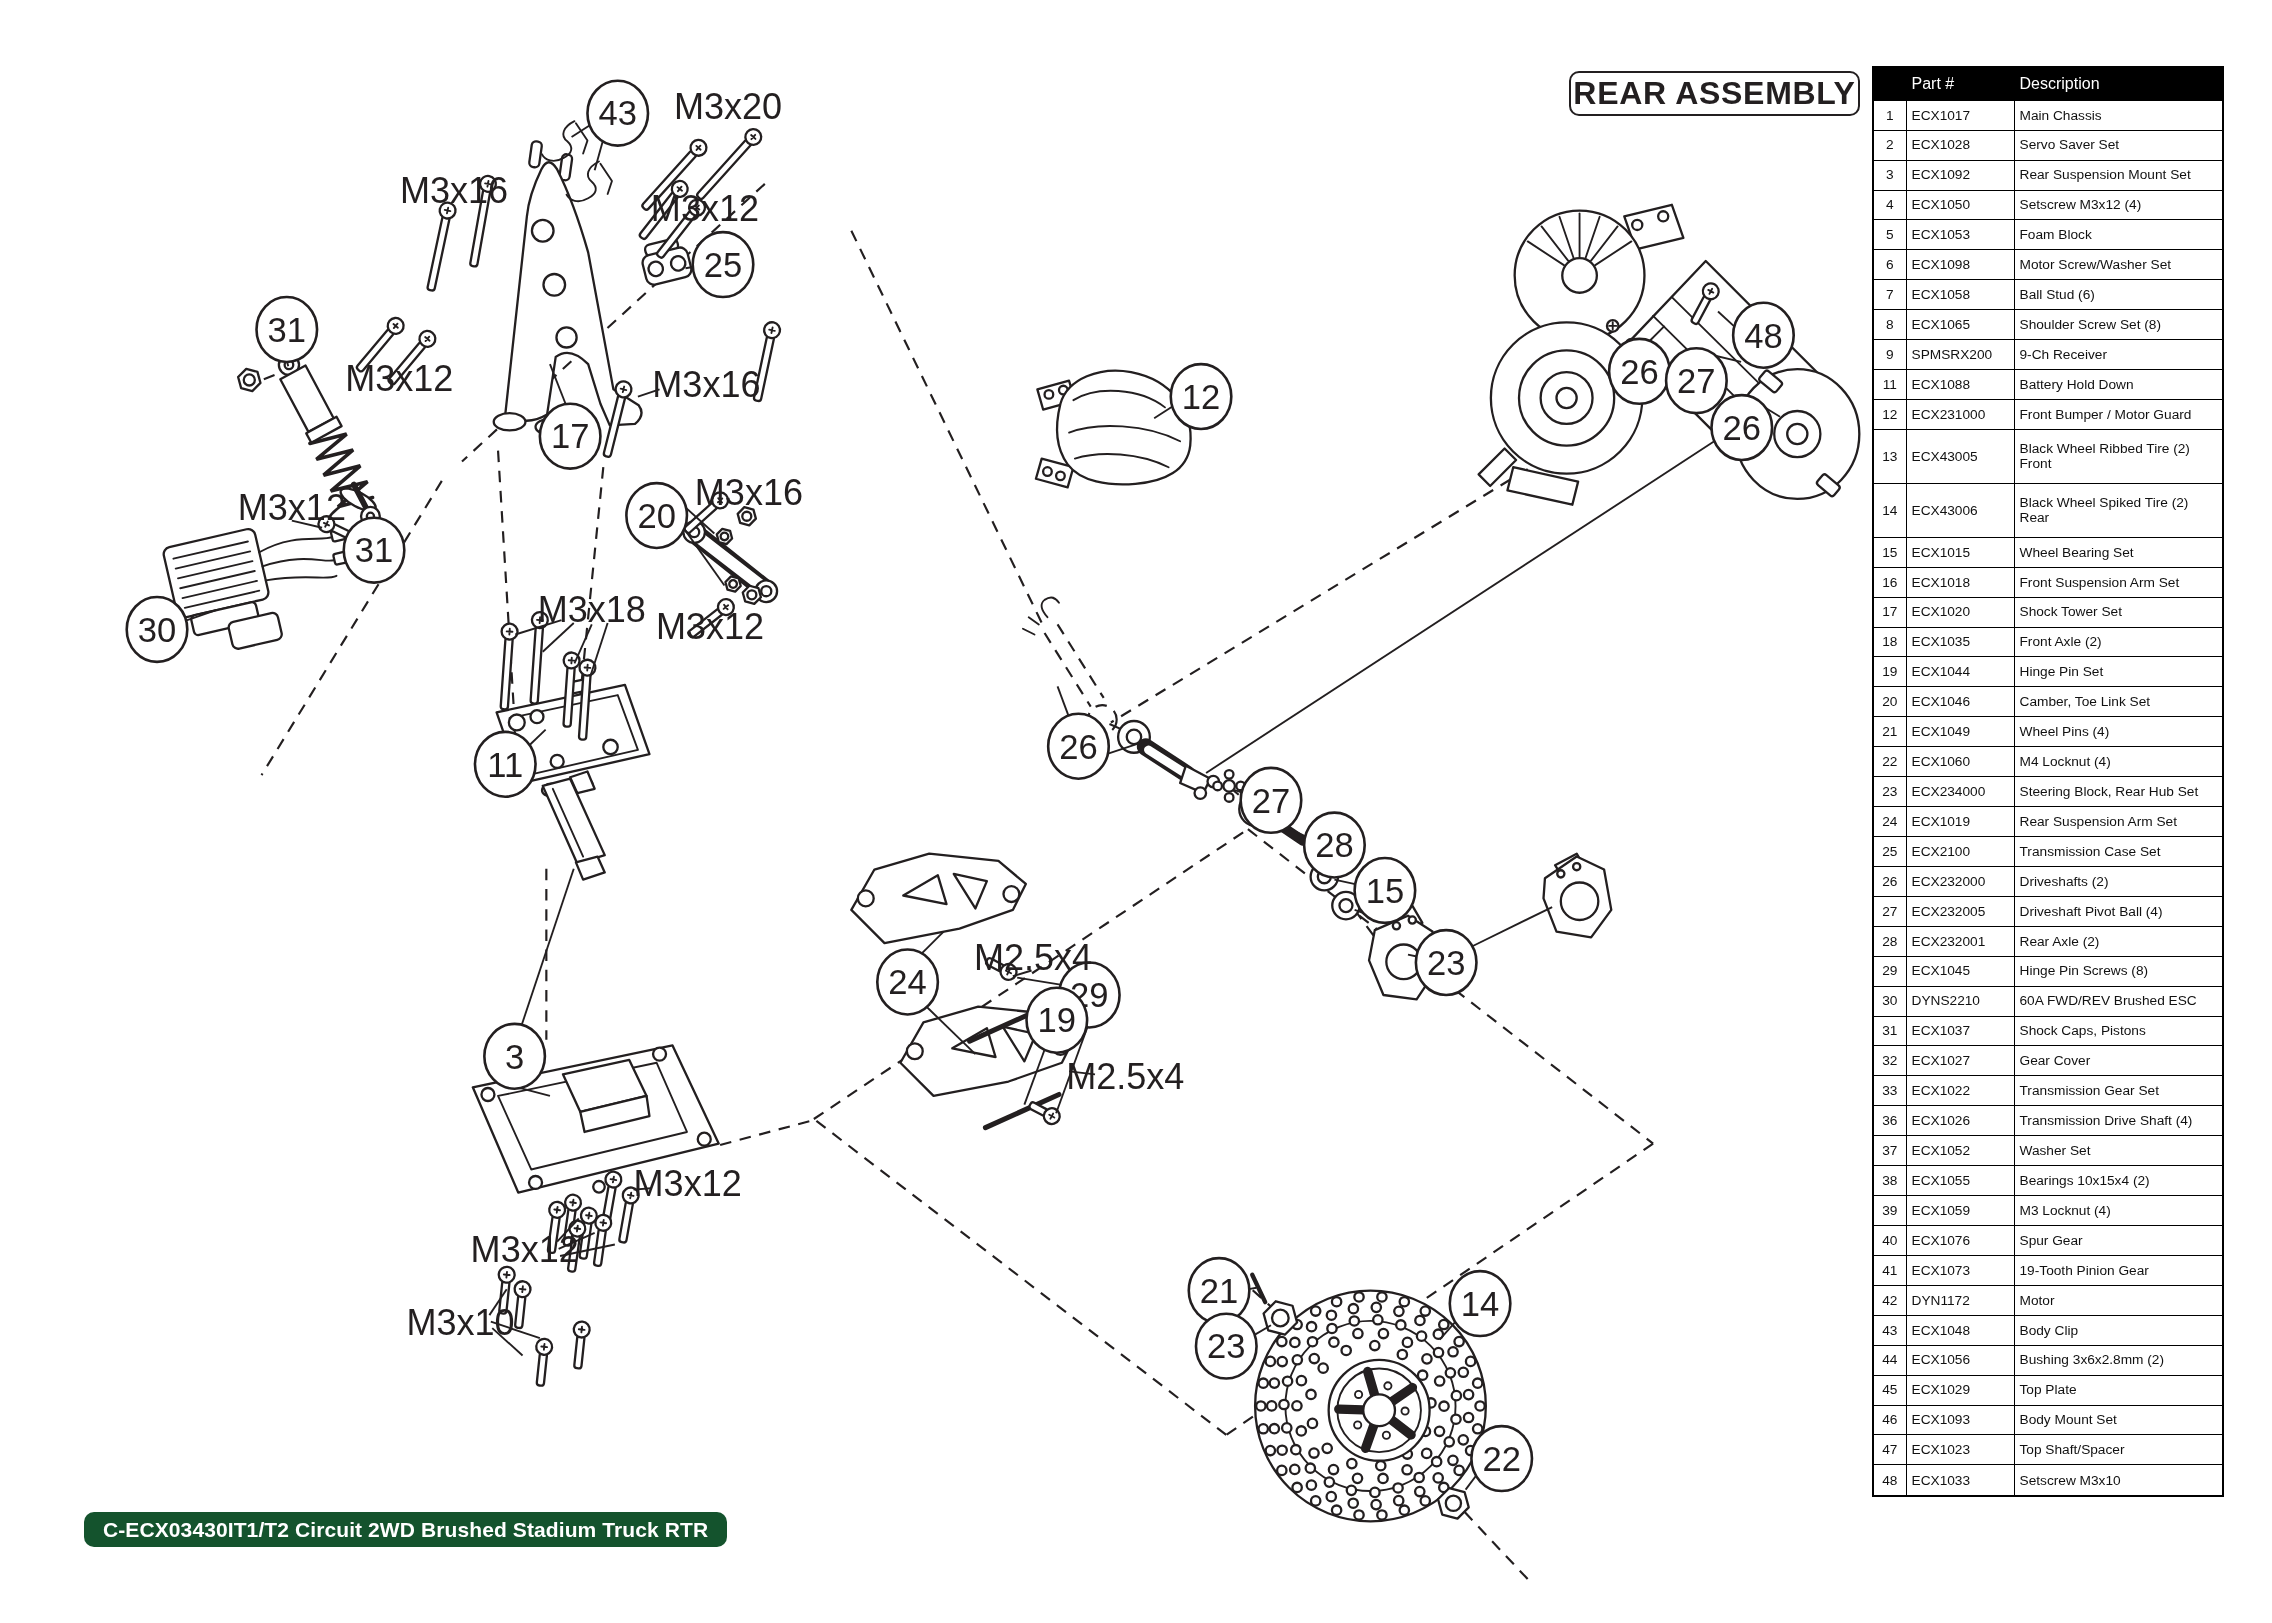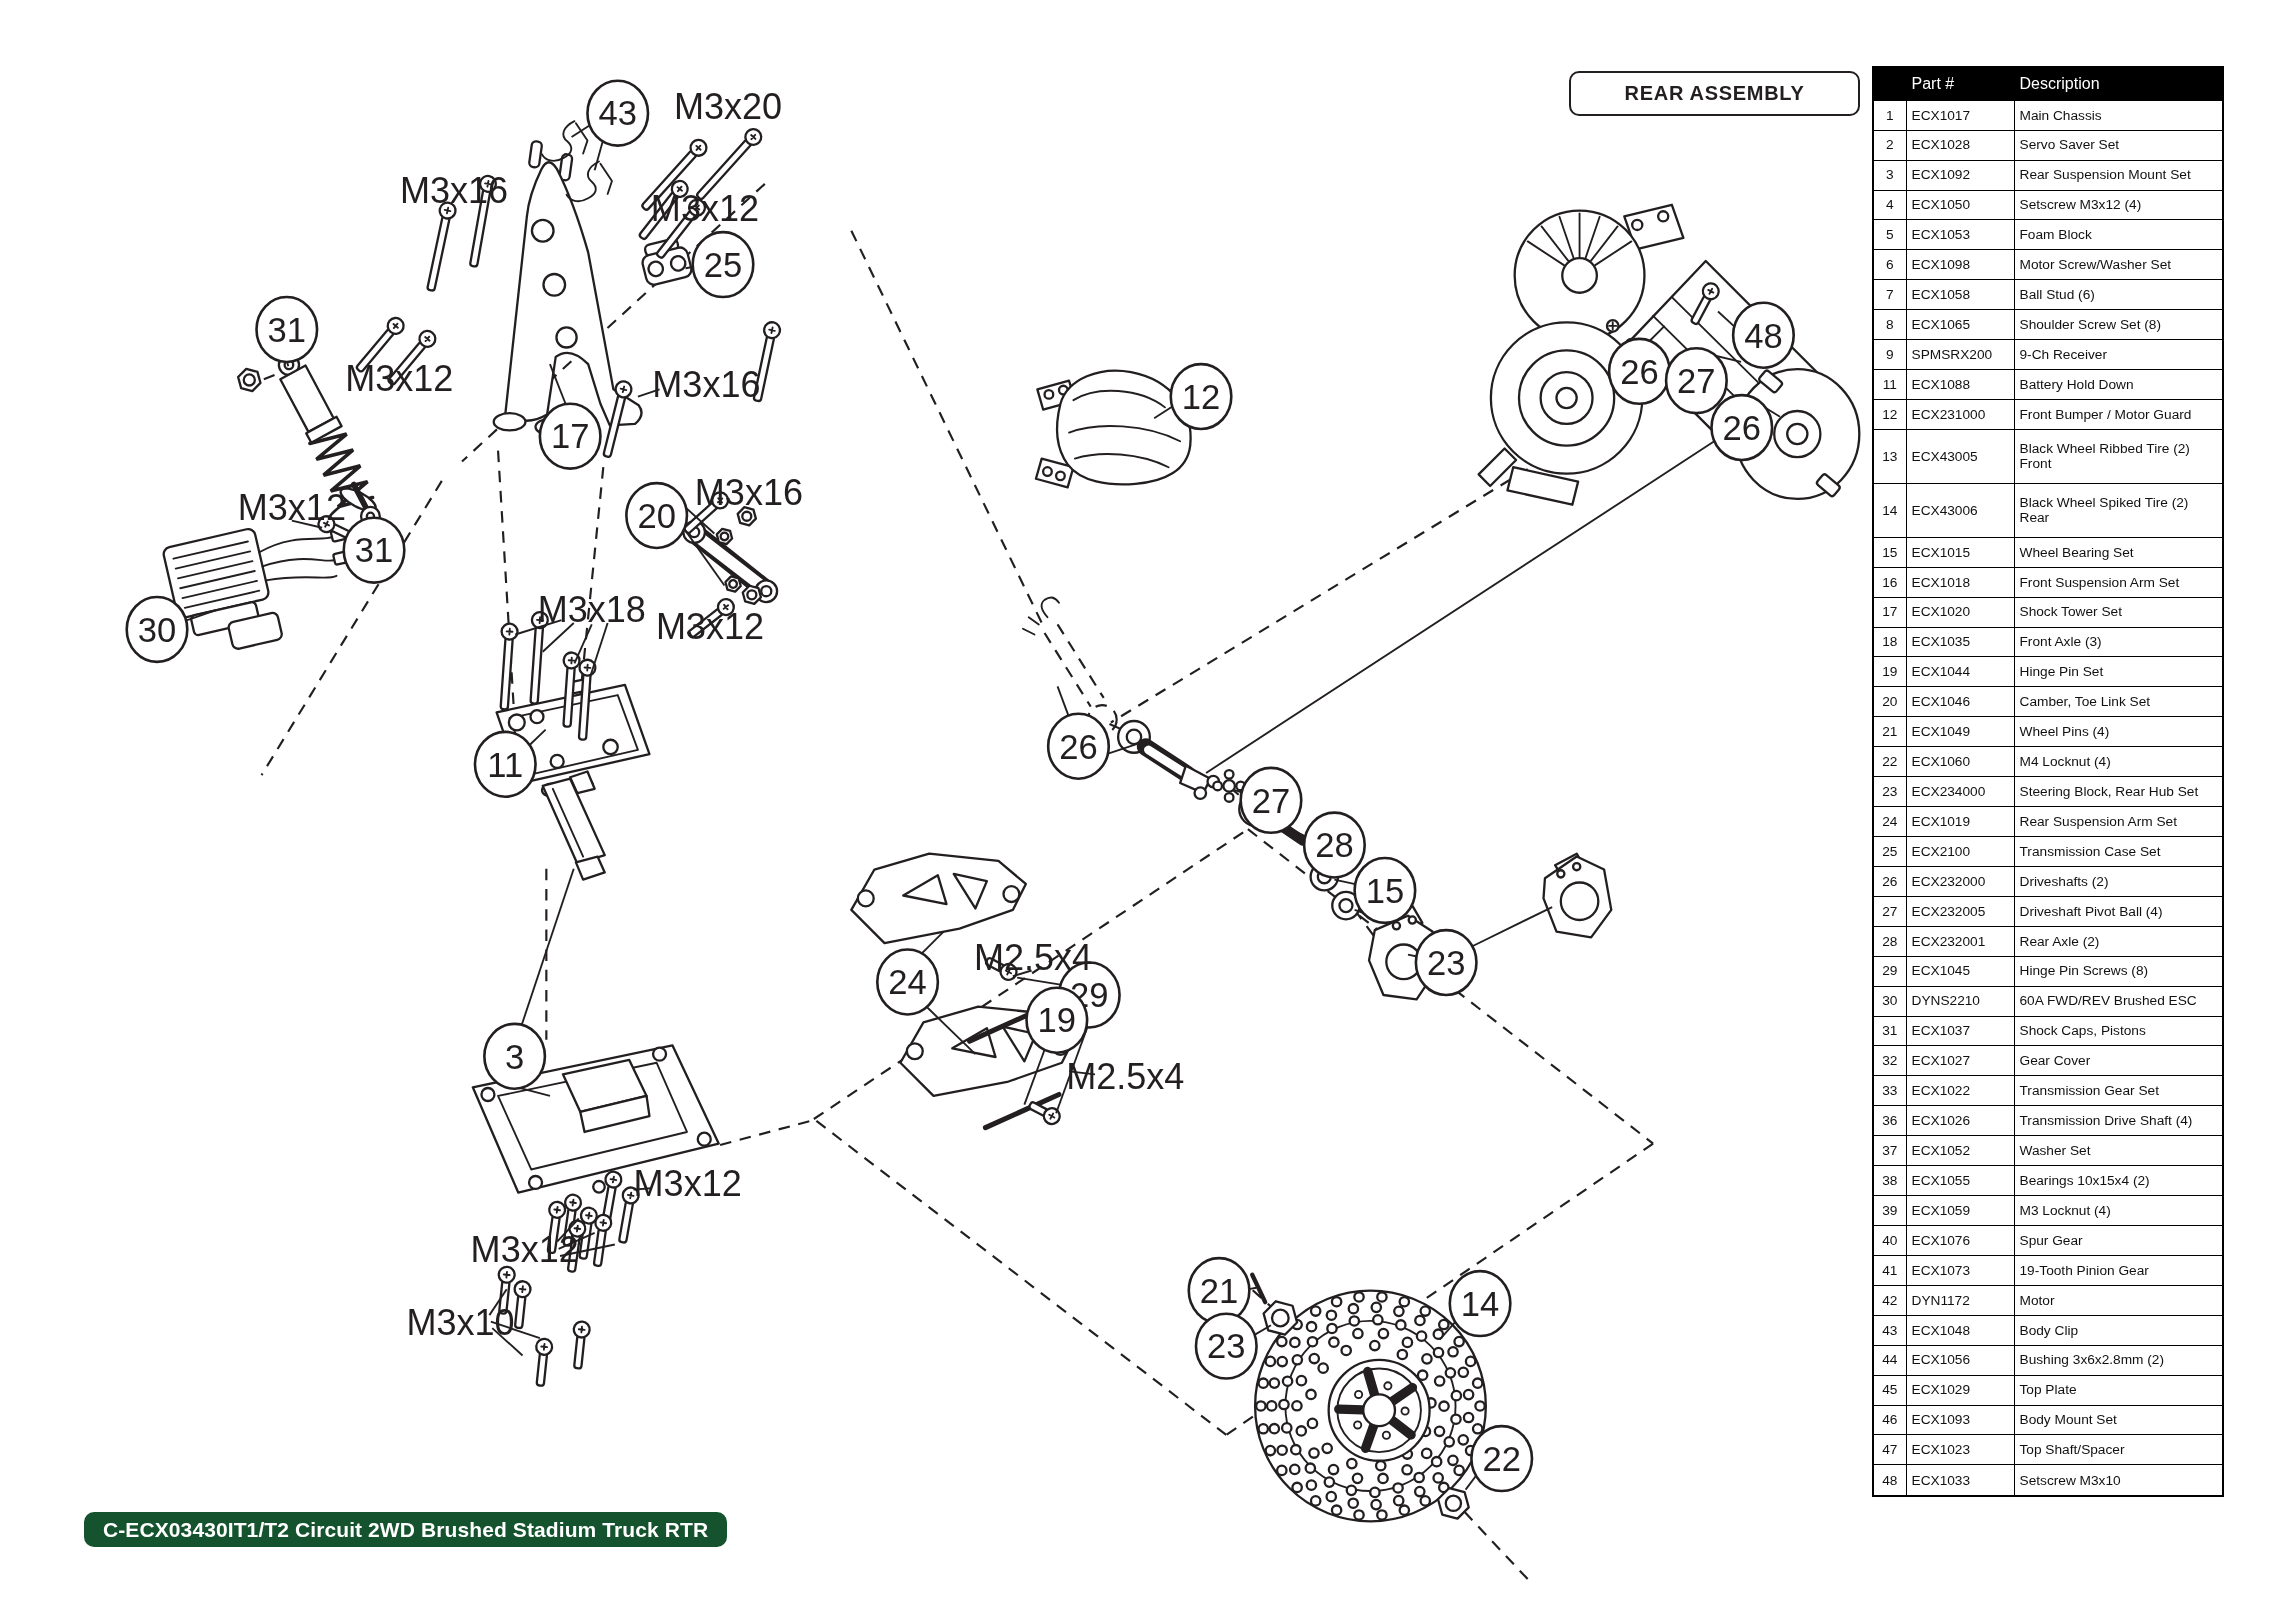--- a/index.html
+++ b/index.html
@@ -11,21 +11,21 @@
   .thick{stroke:#231f20;fill:none;stroke-linecap:round;}
   .white{stroke:#fff;fill:none;stroke-linecap:round;}
   .dash{stroke:#231f20;stroke-width:3;fill:none;stroke-dasharray:16 12;}
   .leader{stroke:#231f20;stroke-width:2.6;fill:none;}
   .callout ellipse{fill:#fff;stroke:#231f20;stroke-width:3.6;}
   .callout text{font-family:"Liberation Sans",sans-serif;font-size:48px;fill:#231f20;text-anchor:middle;}
   .sizelabel{font-family:"Liberation Sans",sans-serif;font-size:50px;fill:#231f20;text-anchor:middle;}
   
   .title-box{position:absolute;left:1569px;top:71px;width:291px;height:45px;border:2.9px solid #231f20;
     border-radius:10px;display:flex;align-items:center;justify-content:center;box-sizing:border-box;background:#fff;}
-  .title-box span{font-weight:bold;font-size:20px;letter-spacing:0.7px;color:#231f20;}
+  .title-box span{font-weight:bold;font-size:32px;letter-spacing:0.7px;color:#231f20;}
   
   .table-wrap{position:absolute;left:1872px;top:66px;width:352px;}
   table.parts{width:100%;height:1431px;border-collapse:collapse;border:2.2px solid #000;table-layout:fixed;}
   table.parts th,table.parts td{border:1.4px solid #000;font-size:13.7px;line-height:1.12;padding:1.4px 5px;
     color:#111;vertical-align:middle;overflow:hidden;}
   table.parts thead th{background:#000;color:#fff;text-align:left;font-size:16px;font-weight:normal;height:29px;}
   table.parts td.num{text-align:center;padding:1.4px 1.4px;}
   col.c-num{width:33px;} col.c-part{width:108px;} col.c-desc{width:auto;}
   
   .footer-pill{position:absolute;left:84px;top:1512px;height:35px;background:#14532d;border-radius:10px;
@@ -840,21 +840,21 @@
             <td class="desc">Front Suspension Arm Set</td>
           </tr>
           <tr>
             <td class="num">17</td>
             <td class="part">ECX1020</td>
             <td class="desc">Shock Tower Set</td>
           </tr>
           <tr>
             <td class="num">18</td>
             <td class="part">ECX1035</td>
-            <td class="desc">Front Axle (3)</td>
+            <td class="desc">Front Axle (2)</td>
           </tr>
           <tr>
             <td class="num">19</td>
             <td class="part">ECX1044</td>
             <td class="desc">Hinge Pin Set</td>
           </tr>
           <tr>
             <td class="num">20</td>
             <td class="part">ECX1046</td>
             <td class="desc">Camber, Toe Link Set</td>

